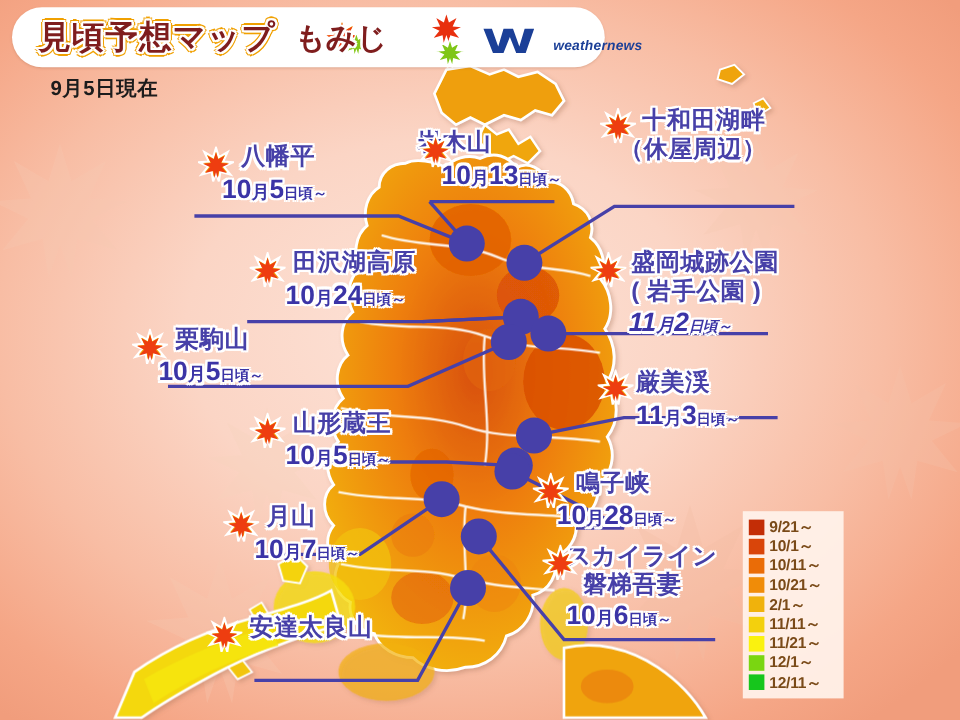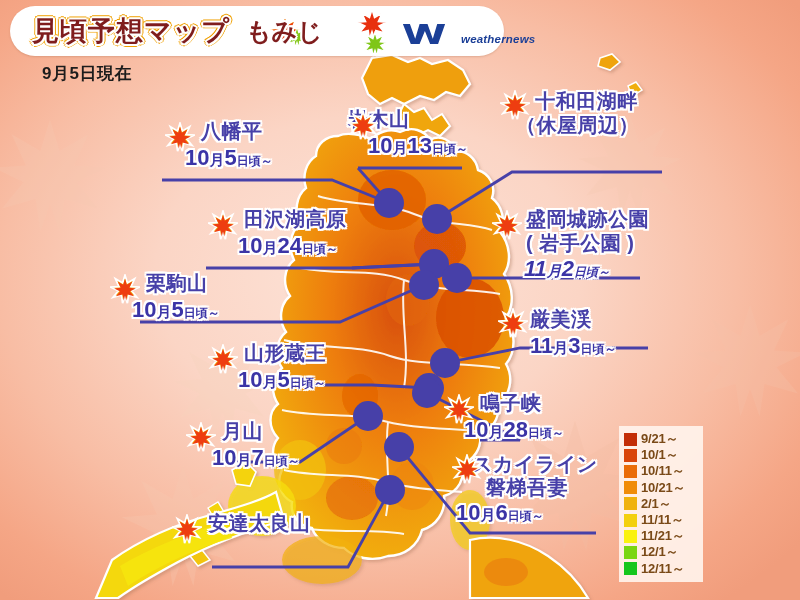--- a/index.html
+++ b/index.html
@@ -468,21 +468,21 @@
 
   <div class="lbl" style="left:452px;top:452px;">
     <div class="leafmark" style="left:0px;top:2px;">
       <svg width="30" height="30" viewBox="0 0 100 100">
           <path d="M50 4 L58 30 L82 16 L70 42 L97 44 L72 56 L90 78 L62 70 L58 97 L50 74 L42 97 L38 70 L10 78 L28 56 L3 44 L30 42 L18 16 L42 30 Z" fill="#f0a50b" stroke="#fff" stroke-width="6"></path>
           <path d="M50 16 L56 36 L74 26 L64 46 L86 48 L66 58 L80 74 L58 68 L54 88 L50 72 L46 88 L42 68 L20 74 L34 58 L14 48 L36 46 L26 26 L44 36 Z" fill="#ee3d10"></path>
         </svg>
     </div>
     <div class="name" style="margin-left:20px;margin-top:1px;">スカイライン</div>
     <div class="name" style="margin-left:34px;">磐梯吾妻</div>
-    <div class="date" style="margin-left:4px;margin-top:2px;">
+    <div class="date" style="margin-left:20px;margin-top:2px;">
       <span>10</span><span class="sm">月</span><span>6</span><span class="xs">日頃～</span>
     </div>
   </div>
 
   <div class="lbl" style="left:172px;top:512px;">
     <div class="leafmark" style="left:0px;top:2px;">
       <svg width="30" height="30" viewBox="0 0 100 100">
           <path d="M50 4 L58 30 L82 16 L70 42 L97 44 L72 56 L90 78 L62 70 L58 97 L50 74 L42 97 L38 70 L10 78 L28 56 L3 44 L30 42 L18 16 L42 30 Z" fill="#f0a50b" stroke="#fff" stroke-width="6"></path>
           <path d="M50 16 L56 36 L74 26 L64 46 L86 48 L66 58 L80 74 L58 68 L54 88 L50 72 L46 88 L42 68 L20 74 L34 58 L14 48 L36 46 L26 26 L44 36 Z" fill="#ee3d10"></path>
         </svg>

